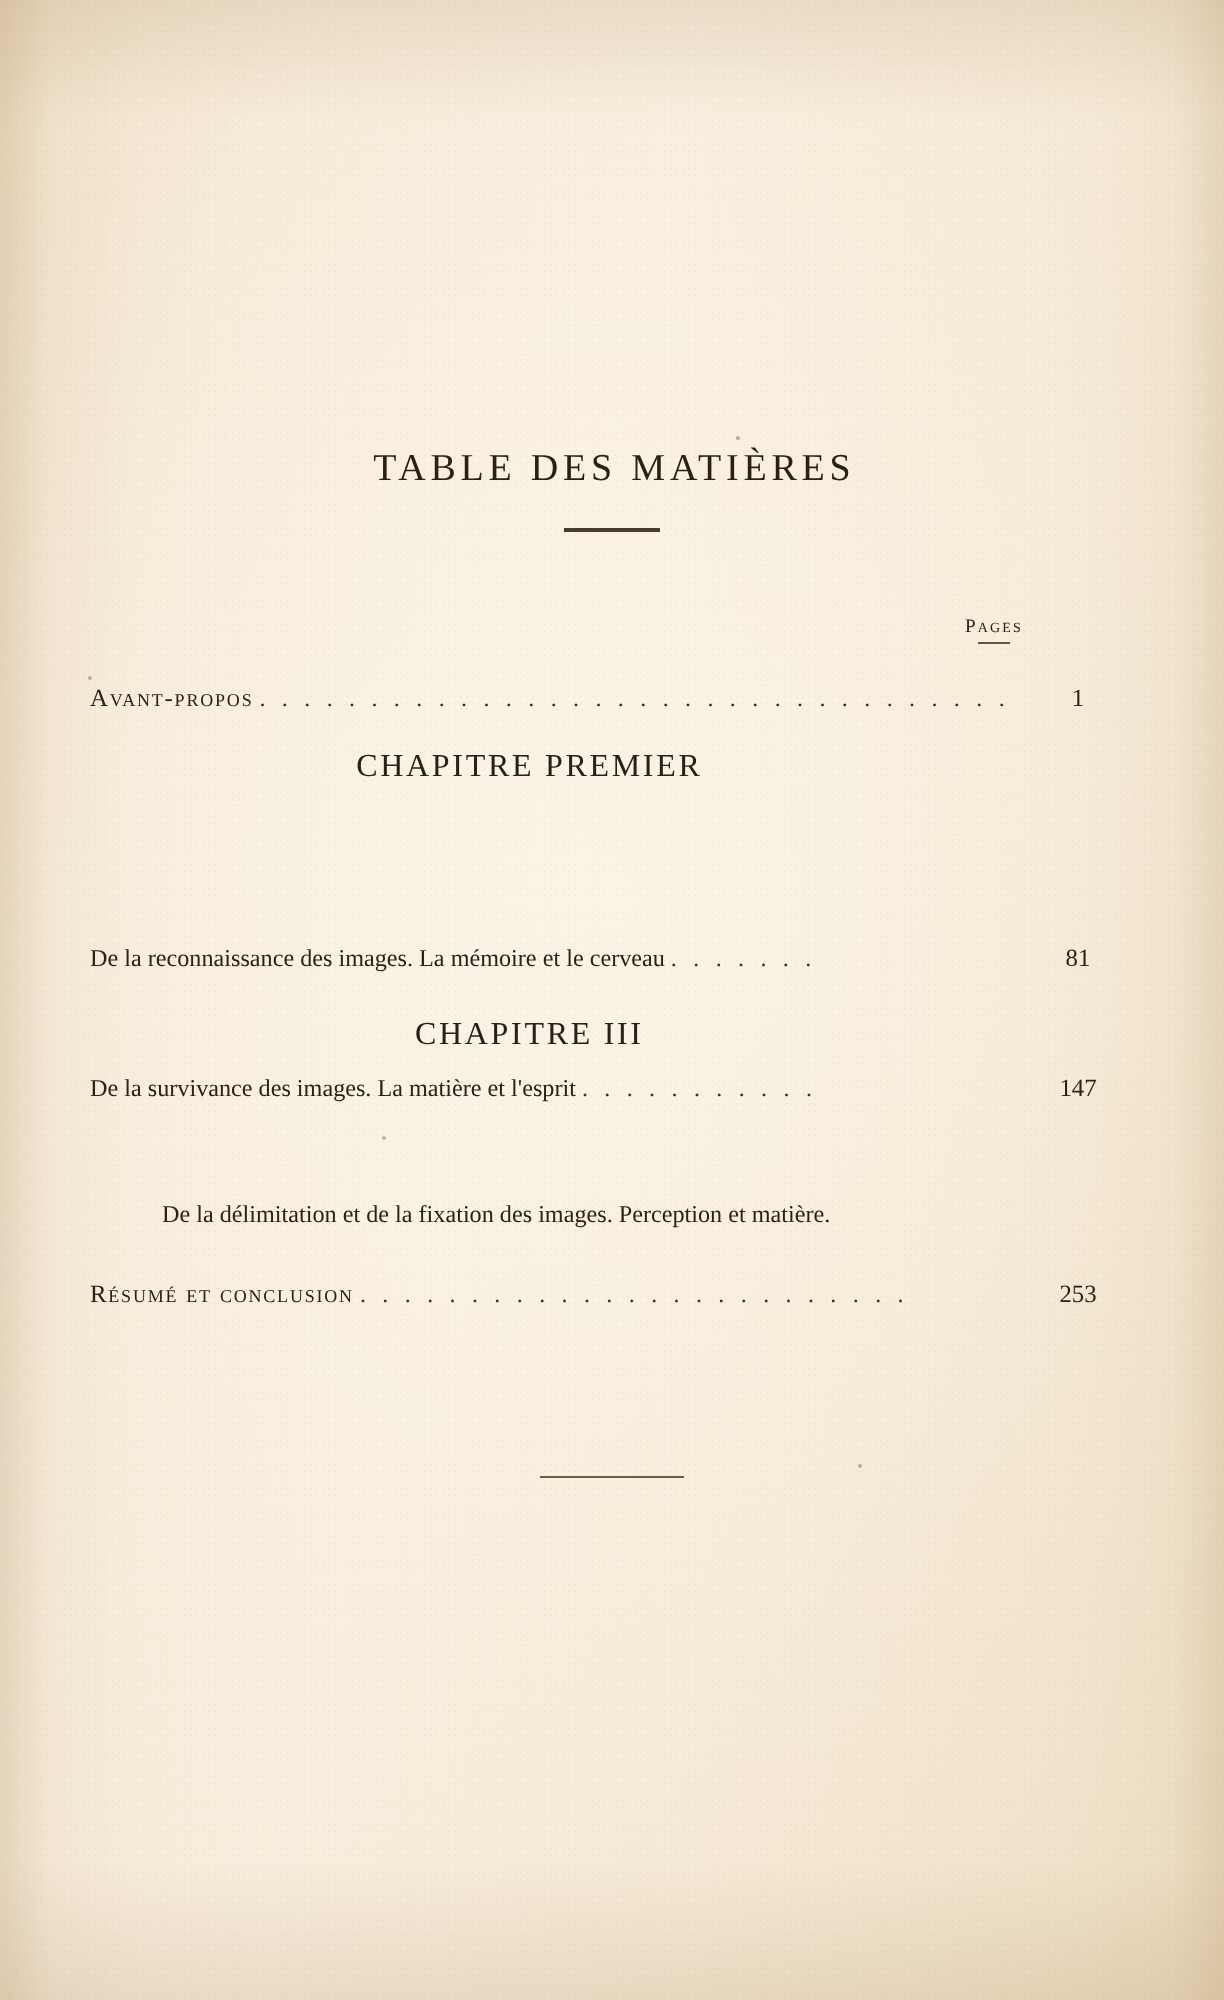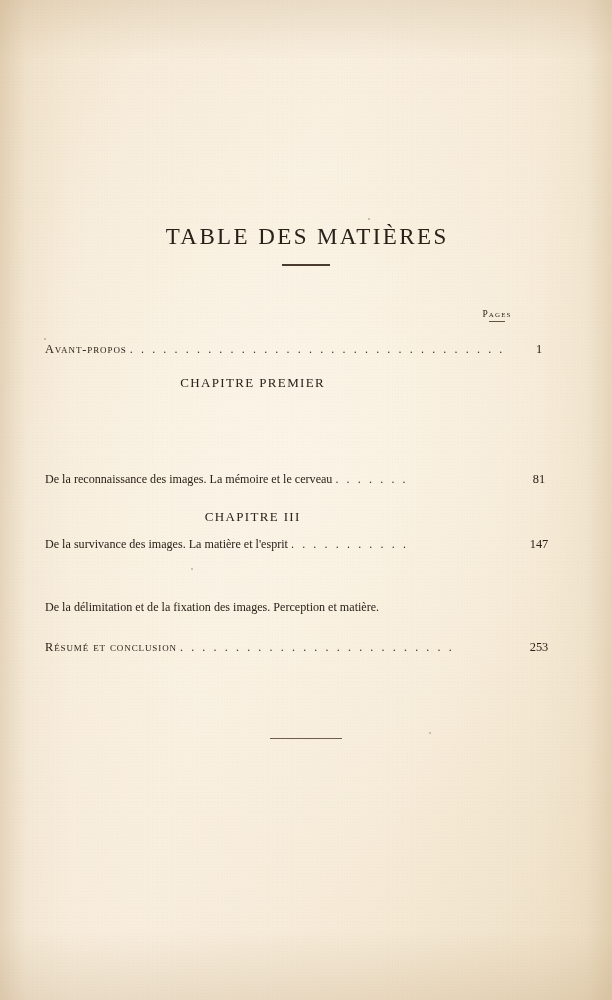--- a/index.html
+++ b/index.html
@@ -55,21 +55,21 @@
     width: 612px;
     height: 1000px;
   }
 
   .toc-title {
     position: absolute;
     top: 224px;
     left: 0;
     width: 612px;
     text-align: center;
-    font-size: 23px;
+    font-size: 19px;
     letter-spacing: 2.4px;
     font-weight: 400;
     color: #2a2018;
     text-indent: 2.4px;
   }
 
   .title-rule {
     position: absolute;
     top: 264px;
     left: 50%;
@@ -145,34 +145,35 @@
   }
 
   .entry.smallcaps .etext {
     font-variant: small-caps;
     letter-spacing: 0.9px;
     font-size: 12.4px;
   }
 
   .chapter-head {
     position: absolute;
-    left: 37px;
+    left: 49px;
     width: 430px;
     text-align: center;
-    font-size: 13px;
+    font-size: 16px;
     letter-spacing: 1.35px;
     color: #2a2018;
     text-indent: 1.35px;
   }
 
   .entry.wrapped {
     display: block;
   }
   .entry.wrapped .line1 {
     white-space: nowrap;
+    margin-left: 36px;
   }
   .entry.wrapped .line2 {
     display: flex;
     align-items: baseline;
     padding-left: 22px;
   }
 
   
   .speck {
     position: absolute;

